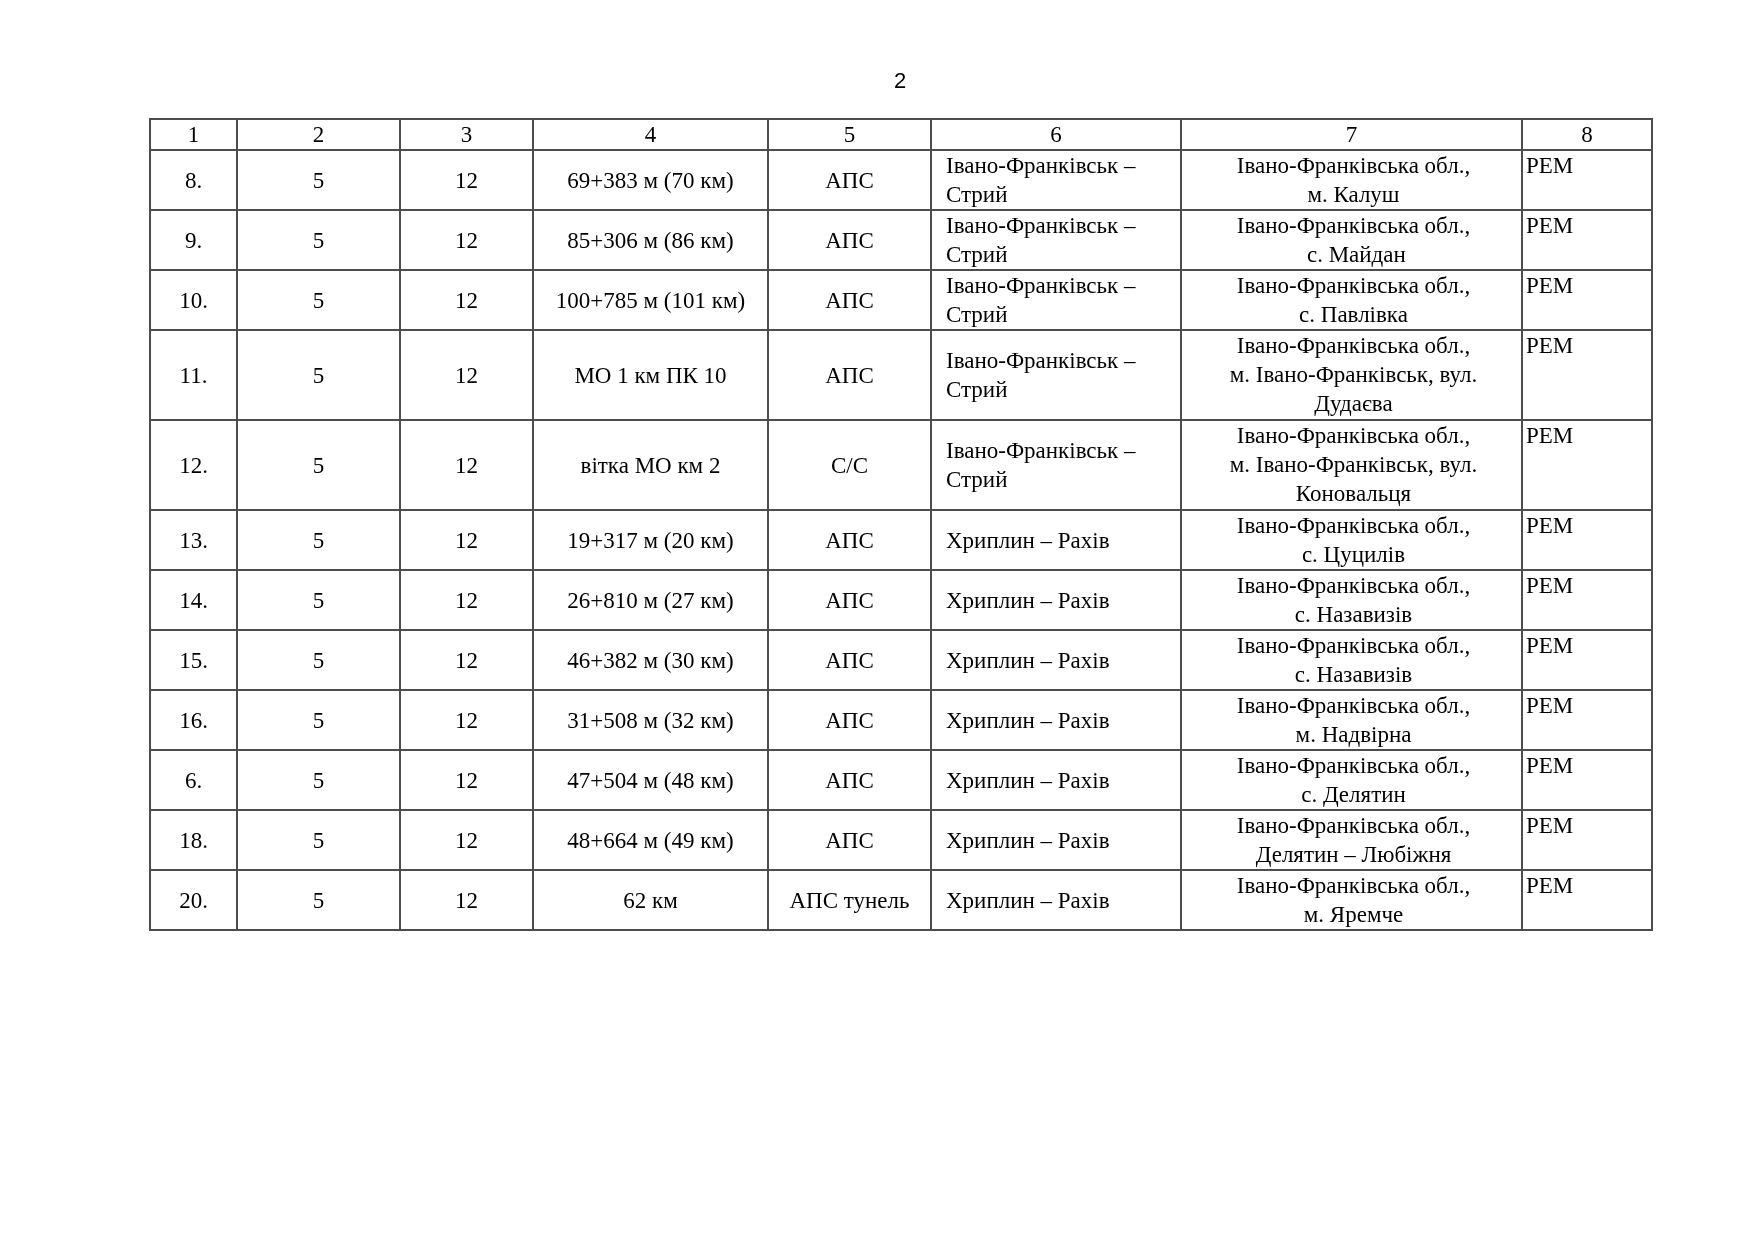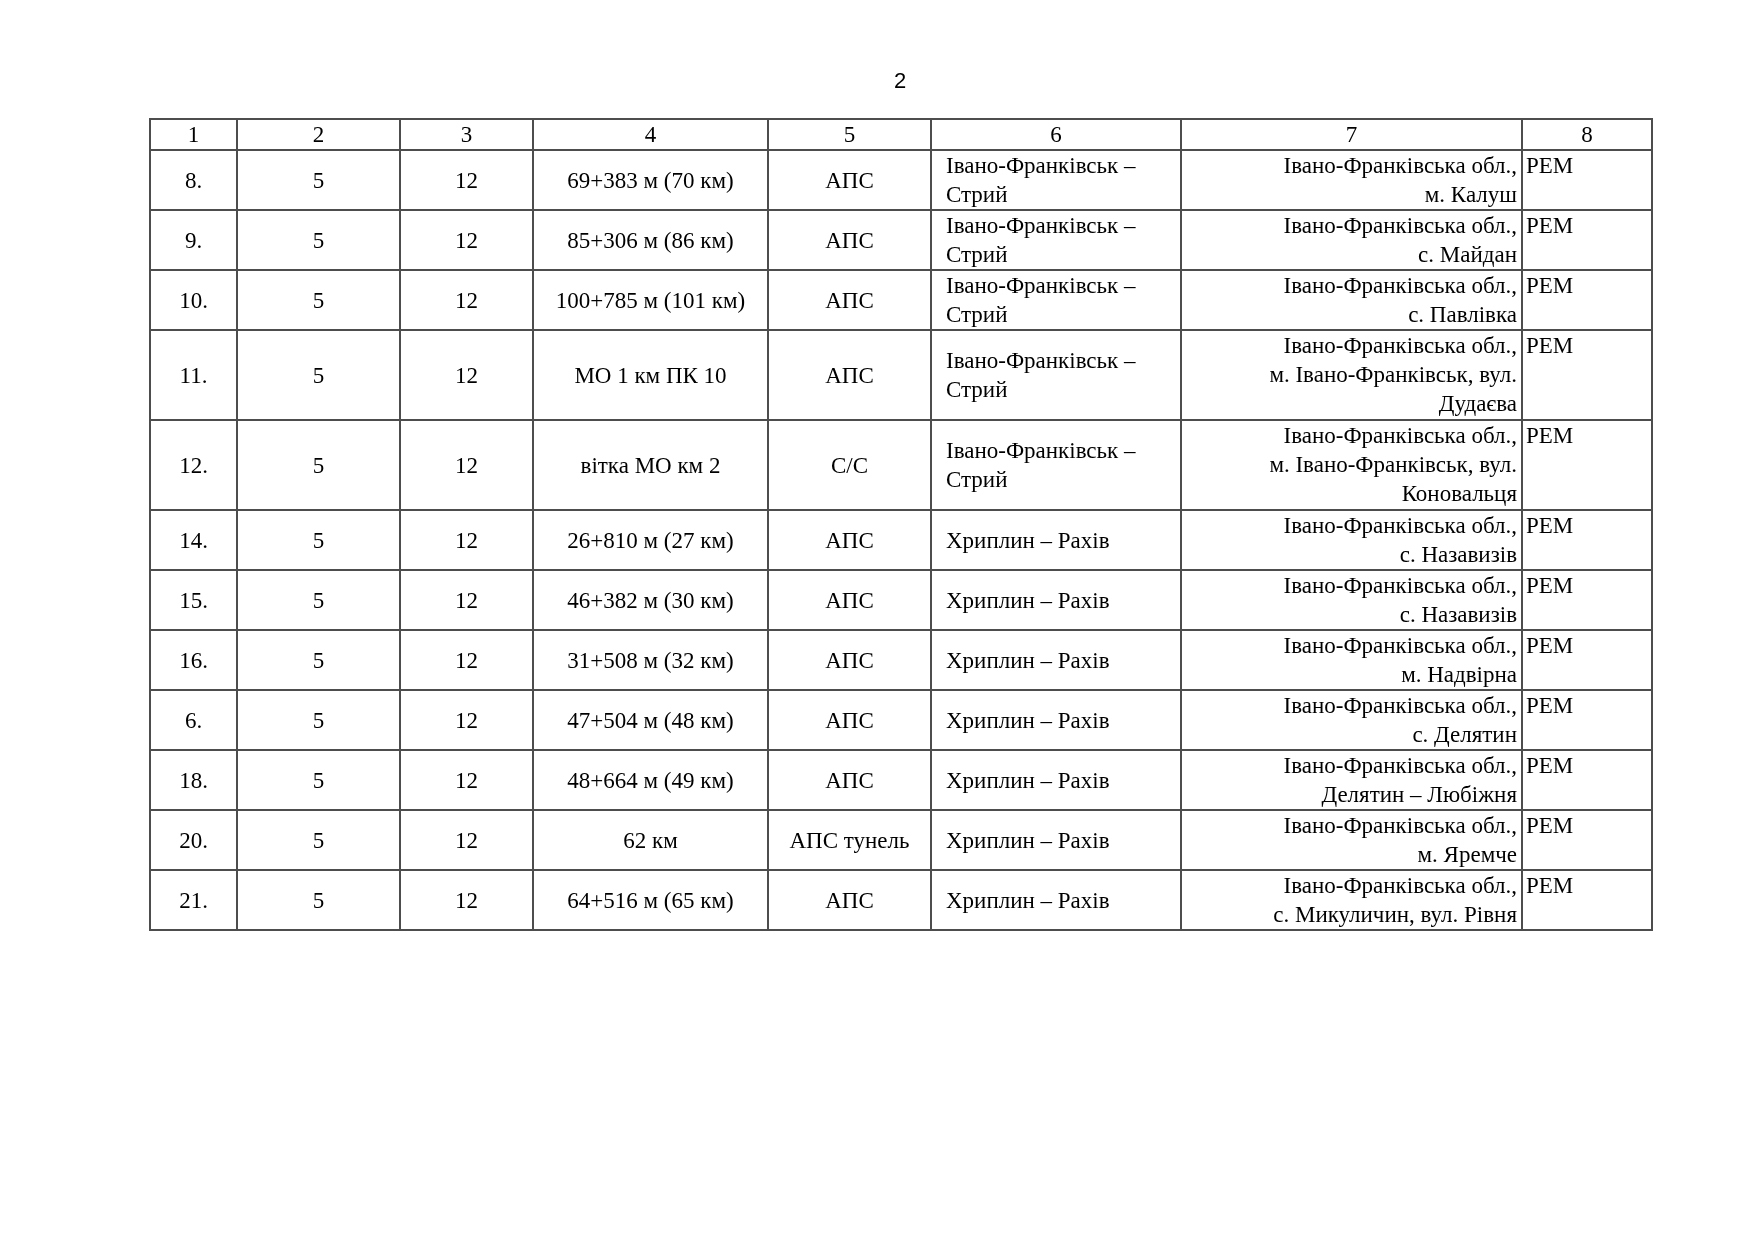--- a/index.html
+++ b/index.html
@@ -47,21 +47,21 @@
     vertical-align: middle;
   }
   td.c-line {
     text-align: left;
     vertical-align: middle;
     padding-left: 14px;
     padding-right: 4px;
     white-space: pre-wrap;
   }
   td.c-addr {
-    text-align: right;
+    text-align: center;
     vertical-align: top;
     padding-left: 8px;
     padding-right: 4px;
     white-space: pre-wrap;
   }
   td.c-unit {
     text-align: left;
     vertical-align: top;
     padding-left: 3px;
   }
@@ -149,20 +149,31 @@
     <td class="c-center">вітка МО км 2</td>
     <td class="c-center">С/С</td>
     <td class="c-line">Івано-Франківськ –
 Стрий</td>
     <td class="c-addr">Івано-Франківська обл.,
 м. Івано-Франківськ, вул.
 Коновальця</td>
     <td class="c-unit">РЕМ</td>
   </tr>
   <tr class="h2">
+    <td class="c-center">13.</td>
+    <td class="c-center">5</td>
+    <td class="c-center">12</td>
+    <td class="c-center">19+317 м (20 км)</td>
+    <td class="c-center">АПС</td>
+    <td class="c-line">Хриплин – Рахів</td>
+    <td class="c-addr">Івано-Франківська обл.,
+с. Цуцилів</td>
+    <td class="c-unit">РЕМ</td>
+  </tr>
+  <tr class="h2">
     <td class="c-center">14.</td>
     <td class="c-center">5</td>
     <td class="c-center">12</td>
     <td class="c-center">26+810 м (27 км)</td>
     <td class="c-center">АПС</td>
     <td class="c-line">Хриплин – Рахів</td>
     <td class="c-addr">Івано-Франківська обл.,
 с. Назавизів</td>
     <td class="c-unit">РЕМ</td>
   </tr>
@@ -214,25 +225,14 @@
     <td class="c-center">20.</td>
     <td class="c-center">5</td>
     <td class="c-center">12</td>
     <td class="c-center">62 км</td>
     <td class="c-center">АПС тунель</td>
     <td class="c-line">Хриплин – Рахів</td>
     <td class="c-addr">Івано-Франківська обл.,
 м. Яремче</td>
     <td class="c-unit">РЕМ</td>
   </tr>
-  <tr class="hlast">
-    <td class="c-center">21.</td>
-    <td class="c-center">5</td>
-    <td class="c-center">12</td>
-    <td class="c-center">64+516 м (65 км)</td>
-    <td class="c-center">АПС</td>
-    <td class="c-line">Хриплин – Рахів</td>
-    <td class="c-addr">Івано-Франківська обл.,
-с. Микуличин, вул. Рівня</td>
-    <td class="c-unit">РЕМ</td>
-  </tr>
 </tbody>
   </table>
 
 </body></html>

